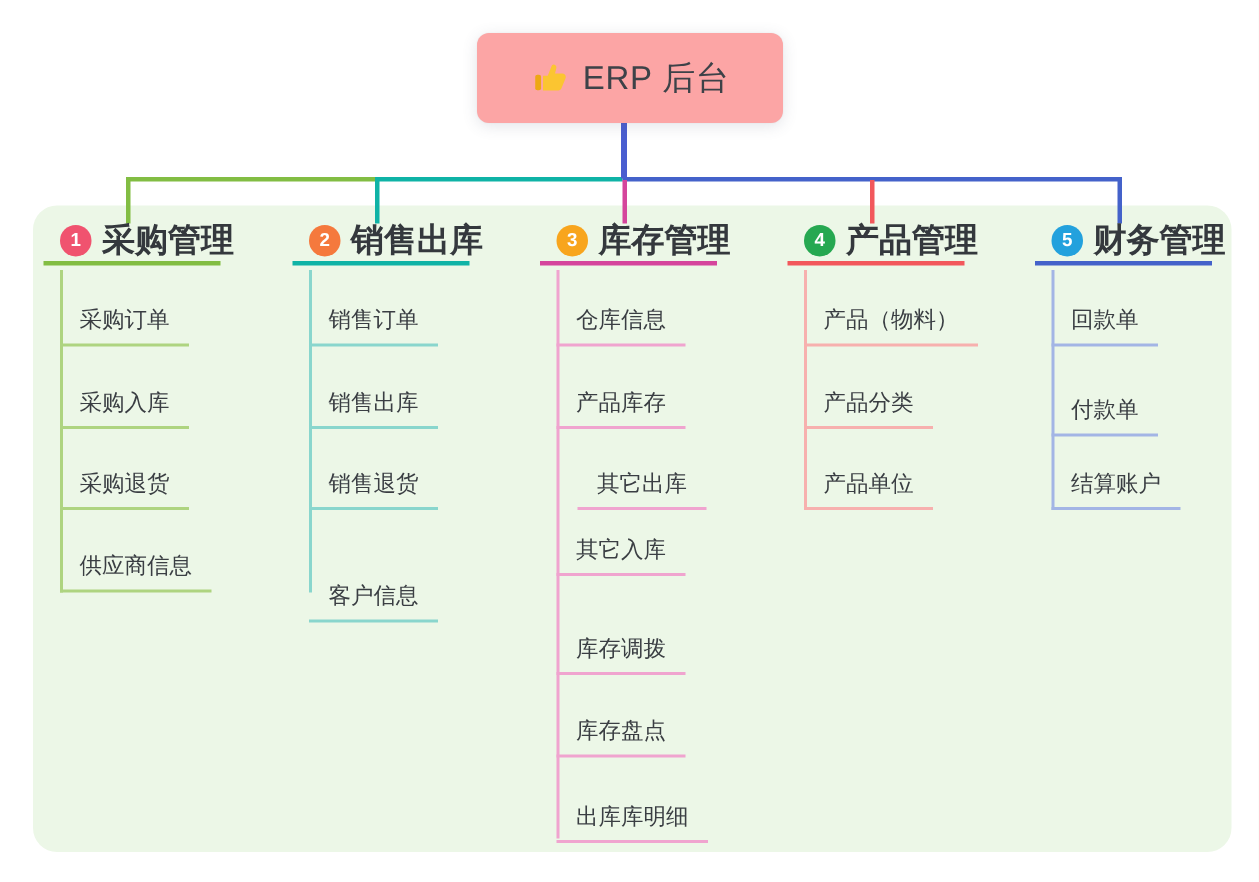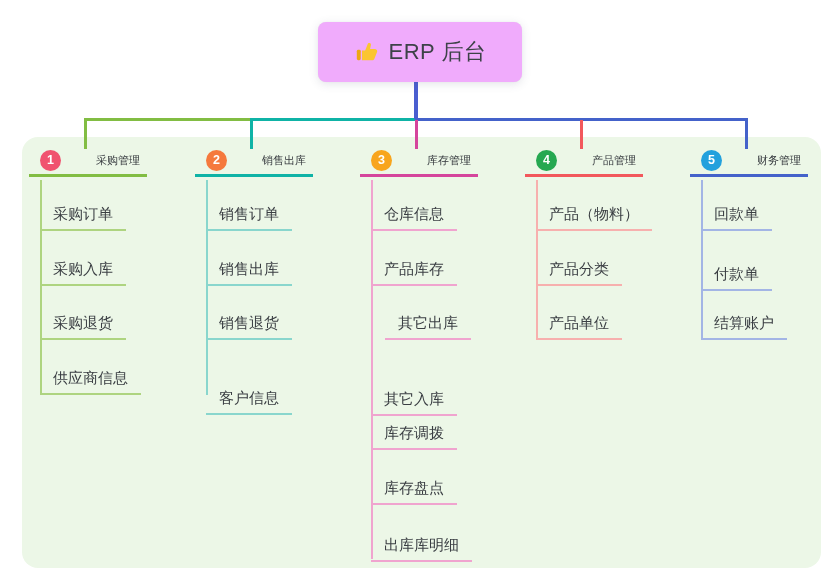--- a/index.html
+++ b/index.html
@@ -7,40 +7,40 @@
     position:relative;width:839px;height:588px;overflow:hidden;
     font-family:"Liberation Sans","DejaVu Sans",sans-serif;
     background:#ffffff;
   }
   #panel{
     position:absolute;left:22px;top:137px;width:799px;height:431px;
     border-radius:16px;
   }
   #root-node{
     position:absolute;left:318px;top:22px;width:204px;height:60px;
-    background:#f0abfc;border-radius:8px;
+    background:#fca5a5;border-radius:8px;
     box-shadow:0 2px 10px rgba(80,90,110,0.16), 0 0 1px rgba(0,0,0,0.08);
     display:flex;align-items:center;justify-content:center;gap:9px;
     z-index:3;
     text-align:right;
   }
   #root-node .root-label{
     font-size:22px;font-weight:500;color:#3d4248;letter-spacing:0.5px;
   }
   .line{position:absolute;z-index:1;}
   .branch-label{
     position:absolute;height:31px;display:flex;align-items:center;
     padding-left:11px;box-sizing:border-box;z-index:2;
   }
   .badge{
     width:21px;height:21px;border-radius:50%;flex:0 0 21px;
     display:flex;align-items:center;justify-content:center;
     color:#ffffff;font-size:12.5px;font-weight:700;margin-right:7px;
   }
-  .branch-title{font-size:11px;font-weight:400;color:#34383d;white-space:nowrap;margin-left:28px;}
+  .branch-title{font-size:22px;font-weight:700;color:#34383d;white-space:nowrap;}
   .branch-item{
     position:absolute;white-space:nowrap;
     padding:5px 13px 6px 13px;
     font-size:15px;line-height:18px;color:#3a3e43;z-index:2;
   }
 </style>
 </head>
 <body>
 
 <div id="canvas" style="background: rgb(255, 255, 255);">
@@ -84,21 +84,21 @@
       <div class="branch-item" style="left: 206px; top: 364.1px; border-bottom: 2px solid rgb(137, 214, 205); margin-top: 20px;">客户信息</div>
       <div class="line" style="left: 415px; top: 120px; width: 3px; height: 29px; background: rgb(213, 69, 156);"></div>
       <div class="branch-label" style="left: 360px; top: 146px; width: 118px; border-bottom: 3.5px solid rgb(213, 69, 156);">
         <span class="badge" style="background: rgb(248, 165, 29);">3</span>
         <span class="branch-title">库存管理</span>
       </div>
       <div class="line" style="left: 371px; top: 180px; width: 2px; height: 379.2px; background: rgb(240, 164, 207);"></div>
       <div class="branch-item" style="left: 371px; top: 200px; border-bottom: 2px solid rgb(240, 164, 207);">仓库信息</div>
       <div class="branch-item" style="left: 371px; top: 254.7px; border-bottom: 2px solid rgb(240, 164, 207); text-align: right;">产品库存</div>
       <div class="branch-item" style="left: 385px; top: 309.4px; border-bottom: 2px solid rgb(240, 164, 207); text-align: right;">其它出库</div>
-      <div class="branch-item" style="left: 371px; top: 385px; border-bottom: 2px solid rgb(240, 164, 207);">其它入库</div>
+      <div class="branch-item" style="left: 371px; top: 353px; border-bottom: 2px solid rgb(240, 164, 207);">其它入库</div>
       <div class="branch-item" style="left: 371px; top: 418.8px; border-bottom: 2px solid rgb(240, 164, 207);">库存调拨</div>
       <div class="branch-item" style="left: 371px; top: 473.5px; border-bottom: 2px solid rgb(240, 164, 207);">库存盘点</div>
       <div class="branch-item" style="left: 371px; top: 531px; border-bottom: 2px solid rgb(240, 164, 207); text-align: right;">出库库明细</div>
       <div class="line" style="left: 580px; top: 120px; width: 3px; height: 29px; background: rgb(242, 88, 92);"></div>
       <div class="branch-label" style="left: 525px; top: 146px; width: 118px; border-bottom: 3.5px solid rgb(242, 88, 92);">
         <span class="badge" style="background: rgb(38, 168, 81);">4</span>
         <span class="branch-title">产品管理</span>
       </div>
       <div class="line" style="left: 536px; top: 180px; width: 2px; height: 160.4px; background: rgb(247, 176, 174);"></div>
       <div class="branch-item" style="left: 536px; top: 200px; border-bottom: 2px solid rgb(247, 176, 174);">产品（物料）</div>

